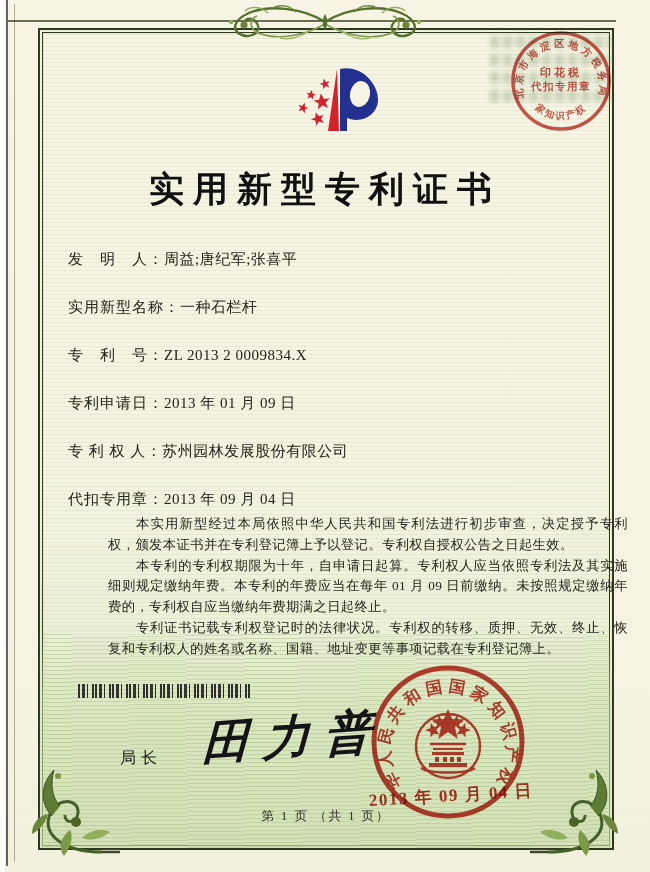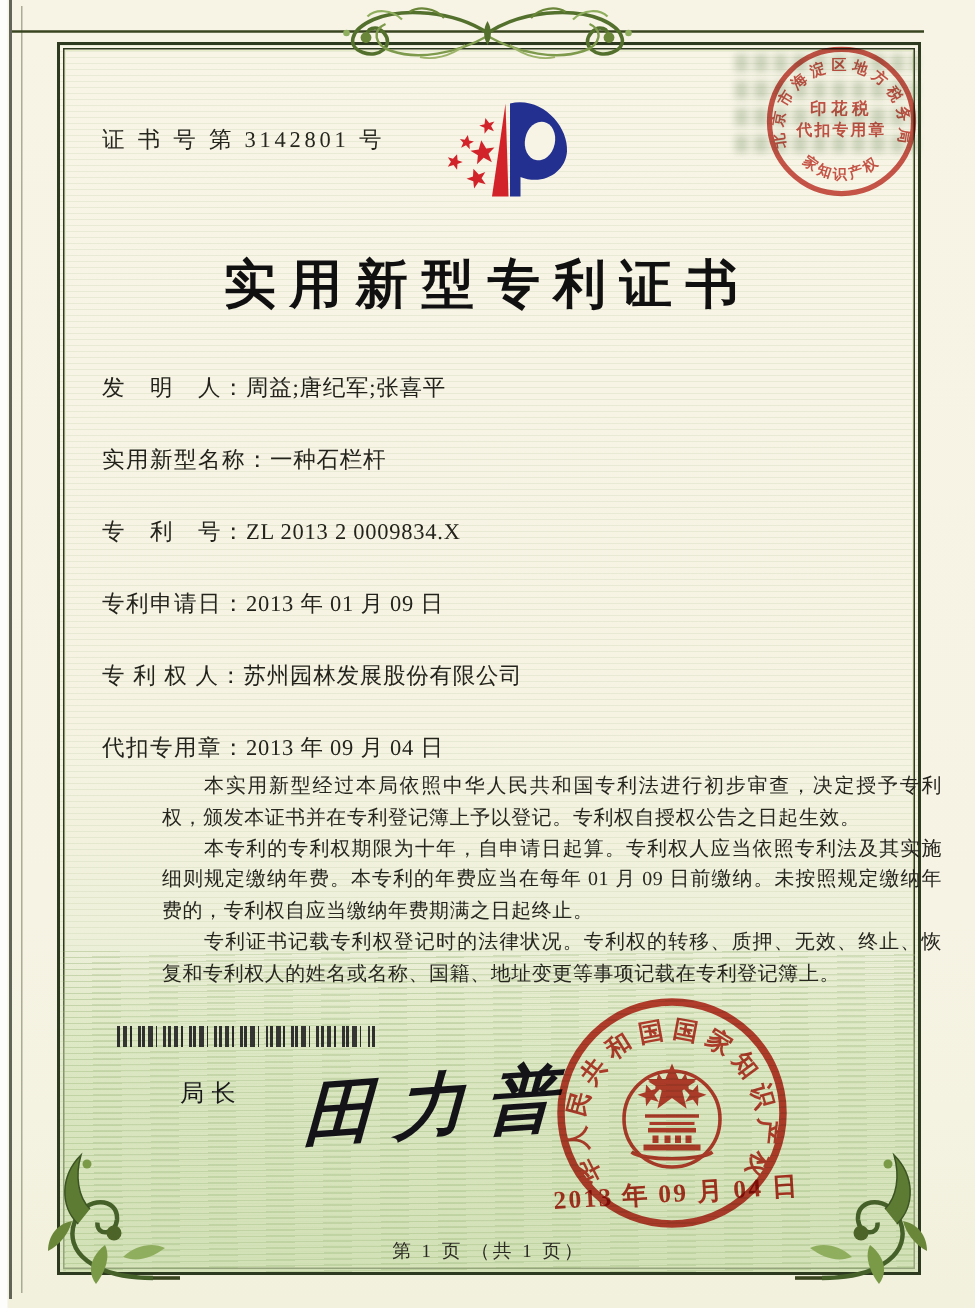--- a/index.html
+++ b/index.html
@@ -61,39 +61,39 @@
 
   .barcode{
     position:absolute;left:78px;top:684px;width:172px;height:14px;opacity:.88;
     background:repeating-linear-gradient(90deg,
       #17171a 0 2px, rgba(0,0,0,0) 2px 4px,
       #1d1d20 4px 7px, rgba(0,0,0,0) 7px 9px,
       #121215 9px 10px, rgba(0,0,0,0) 10px 14px,
       #1a1a1d 14px 16px, rgba(0,0,0,0) 16px 17px);
   }
 
-  .sig-title{position:absolute;left:120px;top:719px;font-size:16px;letter-spacing:5px;color:#18181a;}
+  .sig-title{position:absolute;left:120px;top:748px;font-size:16px;letter-spacing:5px;color:#18181a;}
   .sig-name{
     position:absolute;left:202px;top:706px;font-size:47px;font-weight:700;color:#141418;
     letter-spacing:14px;transform:rotate(-4deg) skewX(-6deg);font-style:italic;
   }
 
   .seal{position:absolute;left:366px;top:662px;z-index:4;mix-blend-mode:multiply;opacity:.95;}
   .seal-date{
     position:absolute;left:356px;top:784px;width:190px;text-align:center;z-index:5;
     font-size:17px;font-weight:700;color:#c0372a;letter-spacing:1.5px;transform:rotate(-3.5deg);
     mix-blend-mode:multiply;
   }
 
   .tax-stamp{position:absolute;left:505px;top:25px;z-index:4;mix-blend-mode:multiply;opacity:.9;}
   .ghost{position:absolute;left:486px;top:30px;width:130px;height:104px;filter:blur(2.5px);opacity:.28;z-index:2;}
   .ghost i{display:block;height:12px;margin:6px 4px;background:repeating-linear-gradient(90deg,#5d7d4e 0 9px,rgba(0,0,0,0) 9px 13px);}
 
   .footer{
-    position:absolute;left:38px;top:826px;width:576px;text-align:center;z-index:3;
+    position:absolute;left:38px;top:808px;width:576px;text-align:center;z-index:3;
     font-size:12.5px;letter-spacing:2px;color:#2c2c24;
   }
 </style>
 </head>
 <body>
 
 <div class="paper">
 
   <div class="edge-white"></div>
   <div class="edge-line1"></div>
@@ -142,21 +142,20 @@
 
   <div class="ghost">
       <i></i>
       <i></i>
       <i></i>
       <i></i>
     </div>
 
   <div class="content">
 
-    <div class="cert-no">证 书 号 第 3142801 号</div>
 
     <svg class="logo" width="150" height="106" viewBox="0 0 150 106">
       <defs>
         <path id="st" d="M0,-1 L0.294,-0.309 L0.951,-0.309 L0.42,0.118 L0.588,0.809 L0,0.382 L-0.588,0.809 L-0.42,0.118 L-0.951,-0.309 L-0.294,-0.309 Z"></path>
       </defs>
       <g fill="#d2232a">
         <use href="#st" transform="translate(49,26) scale(5.5) rotate(-15)"></use>
         <use href="#st" transform="translate(35,37) scale(5) rotate(10)"></use>
         <use href="#st" transform="translate(46,44) scale(8.5) rotate(-8)"></use>
         <use href="#st" transform="translate(27,50) scale(5.5) rotate(18)"></use>

